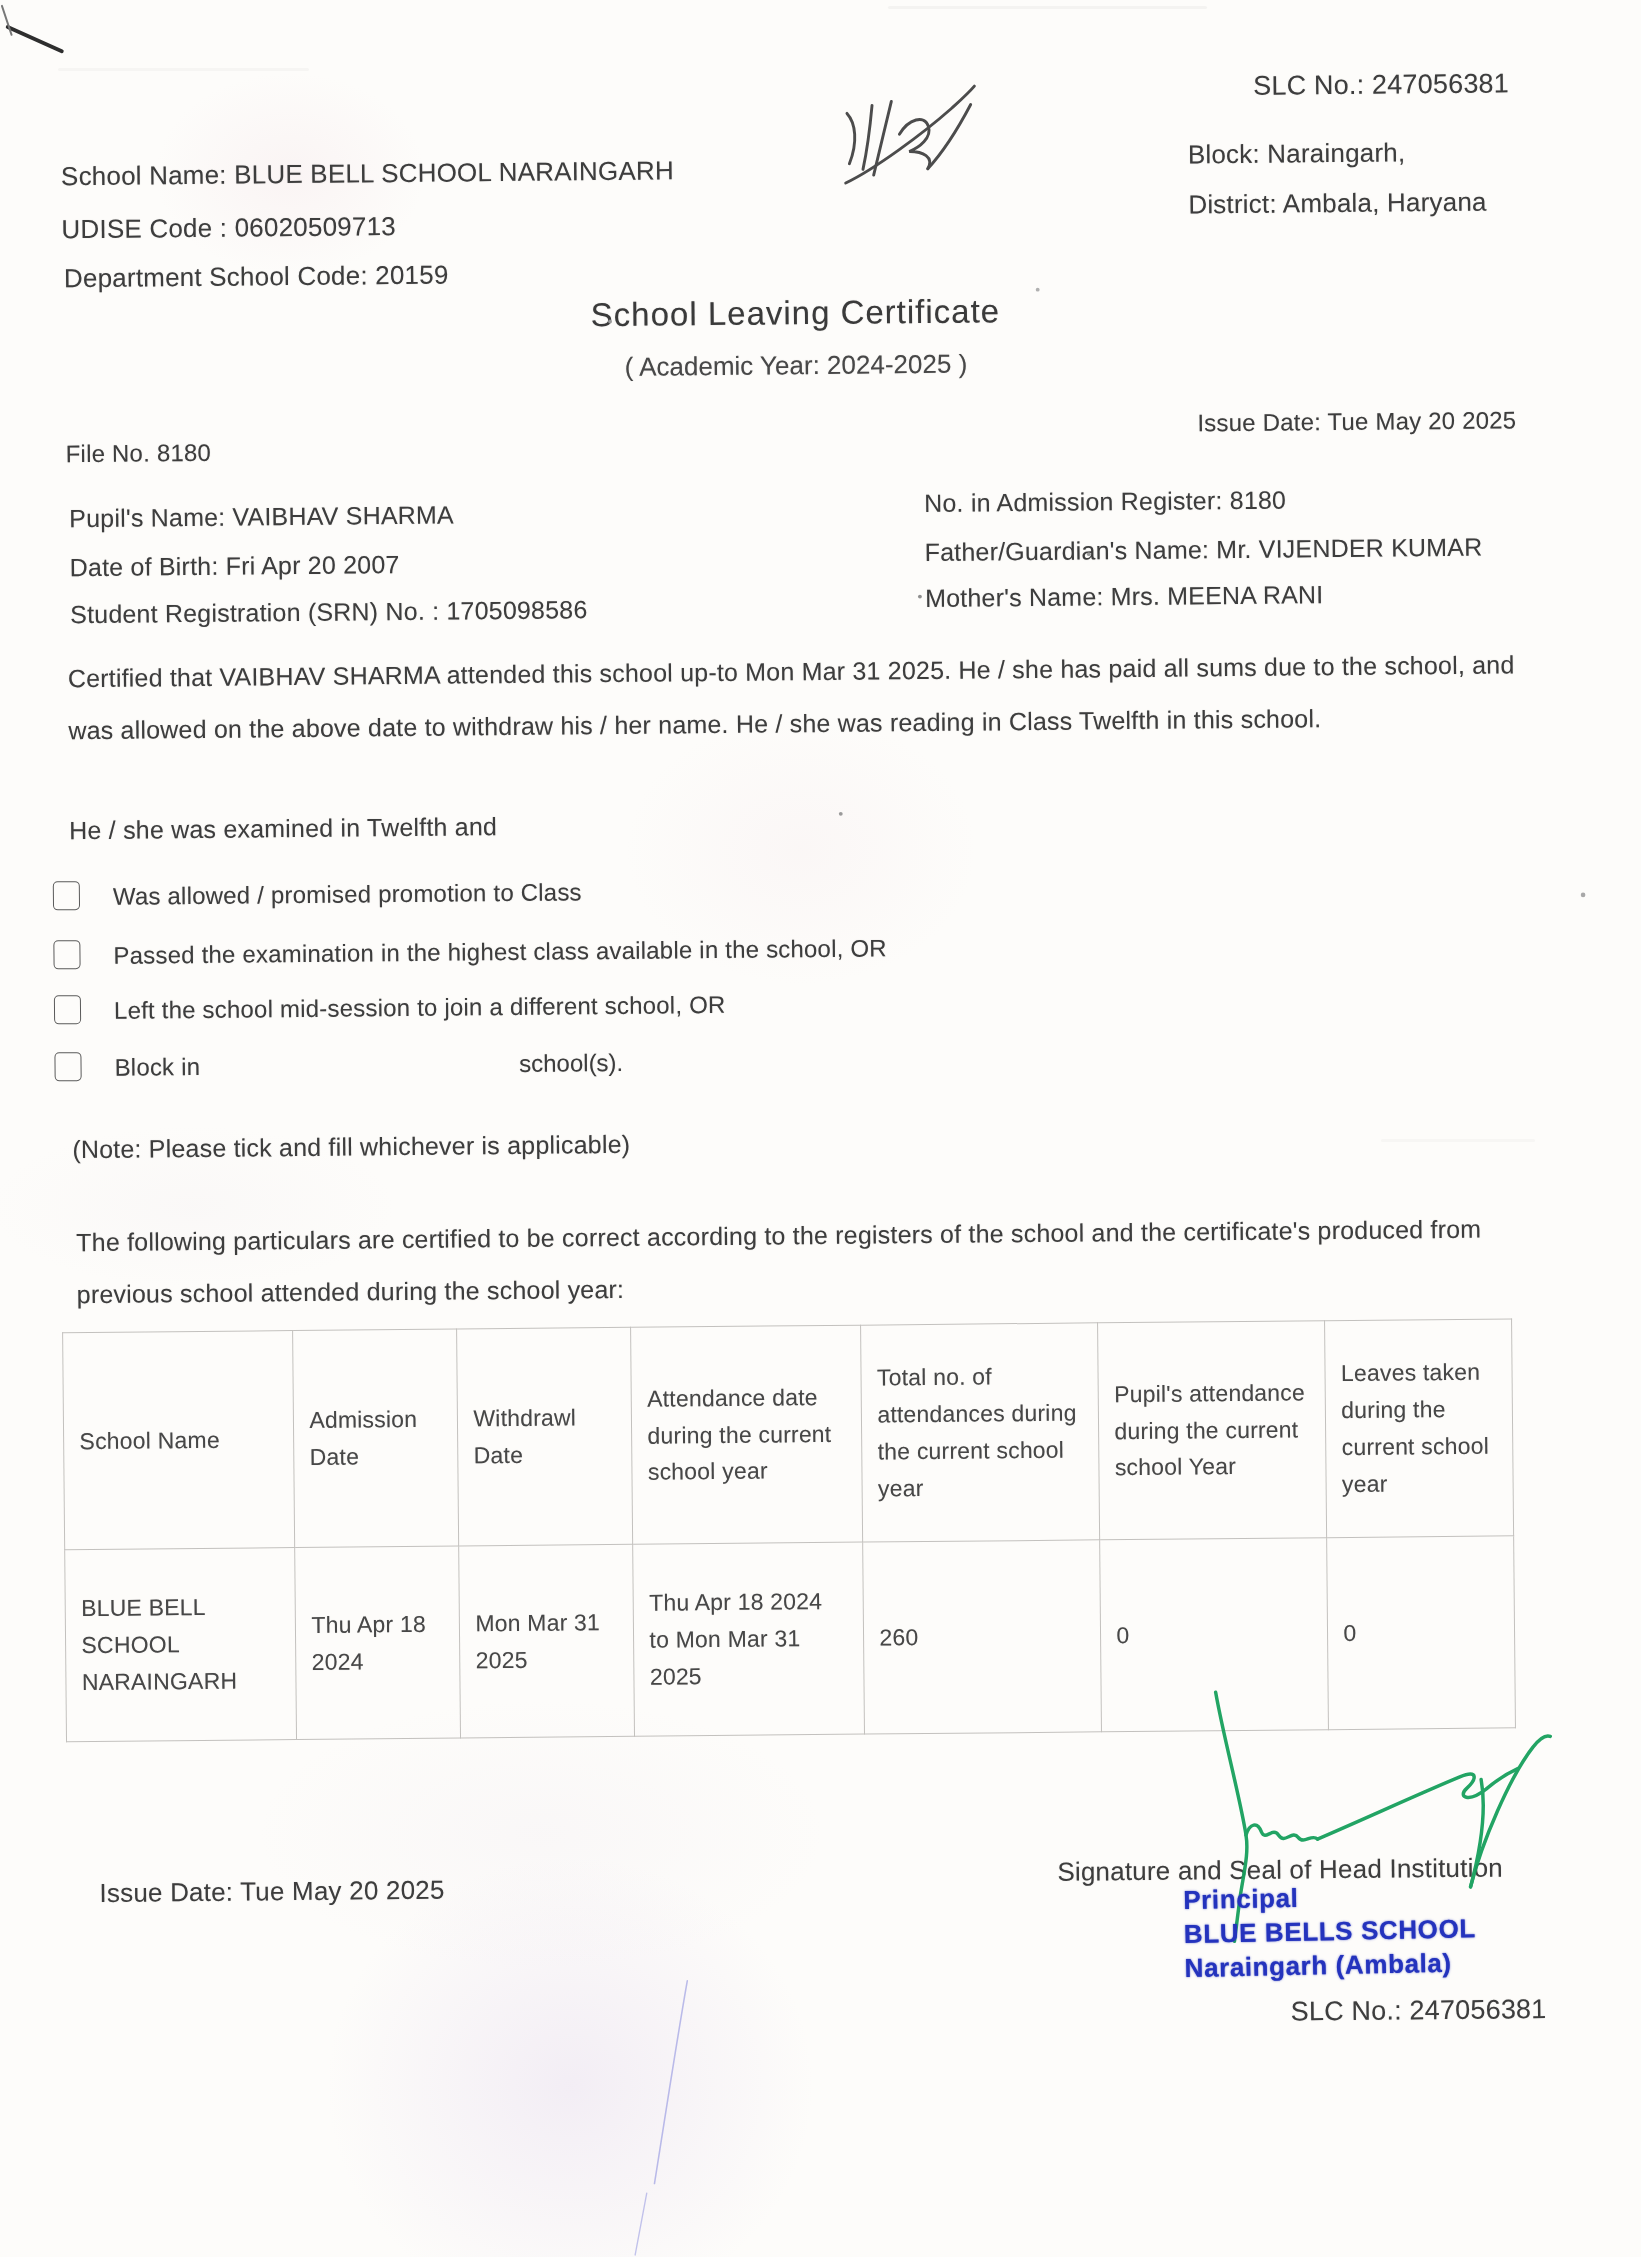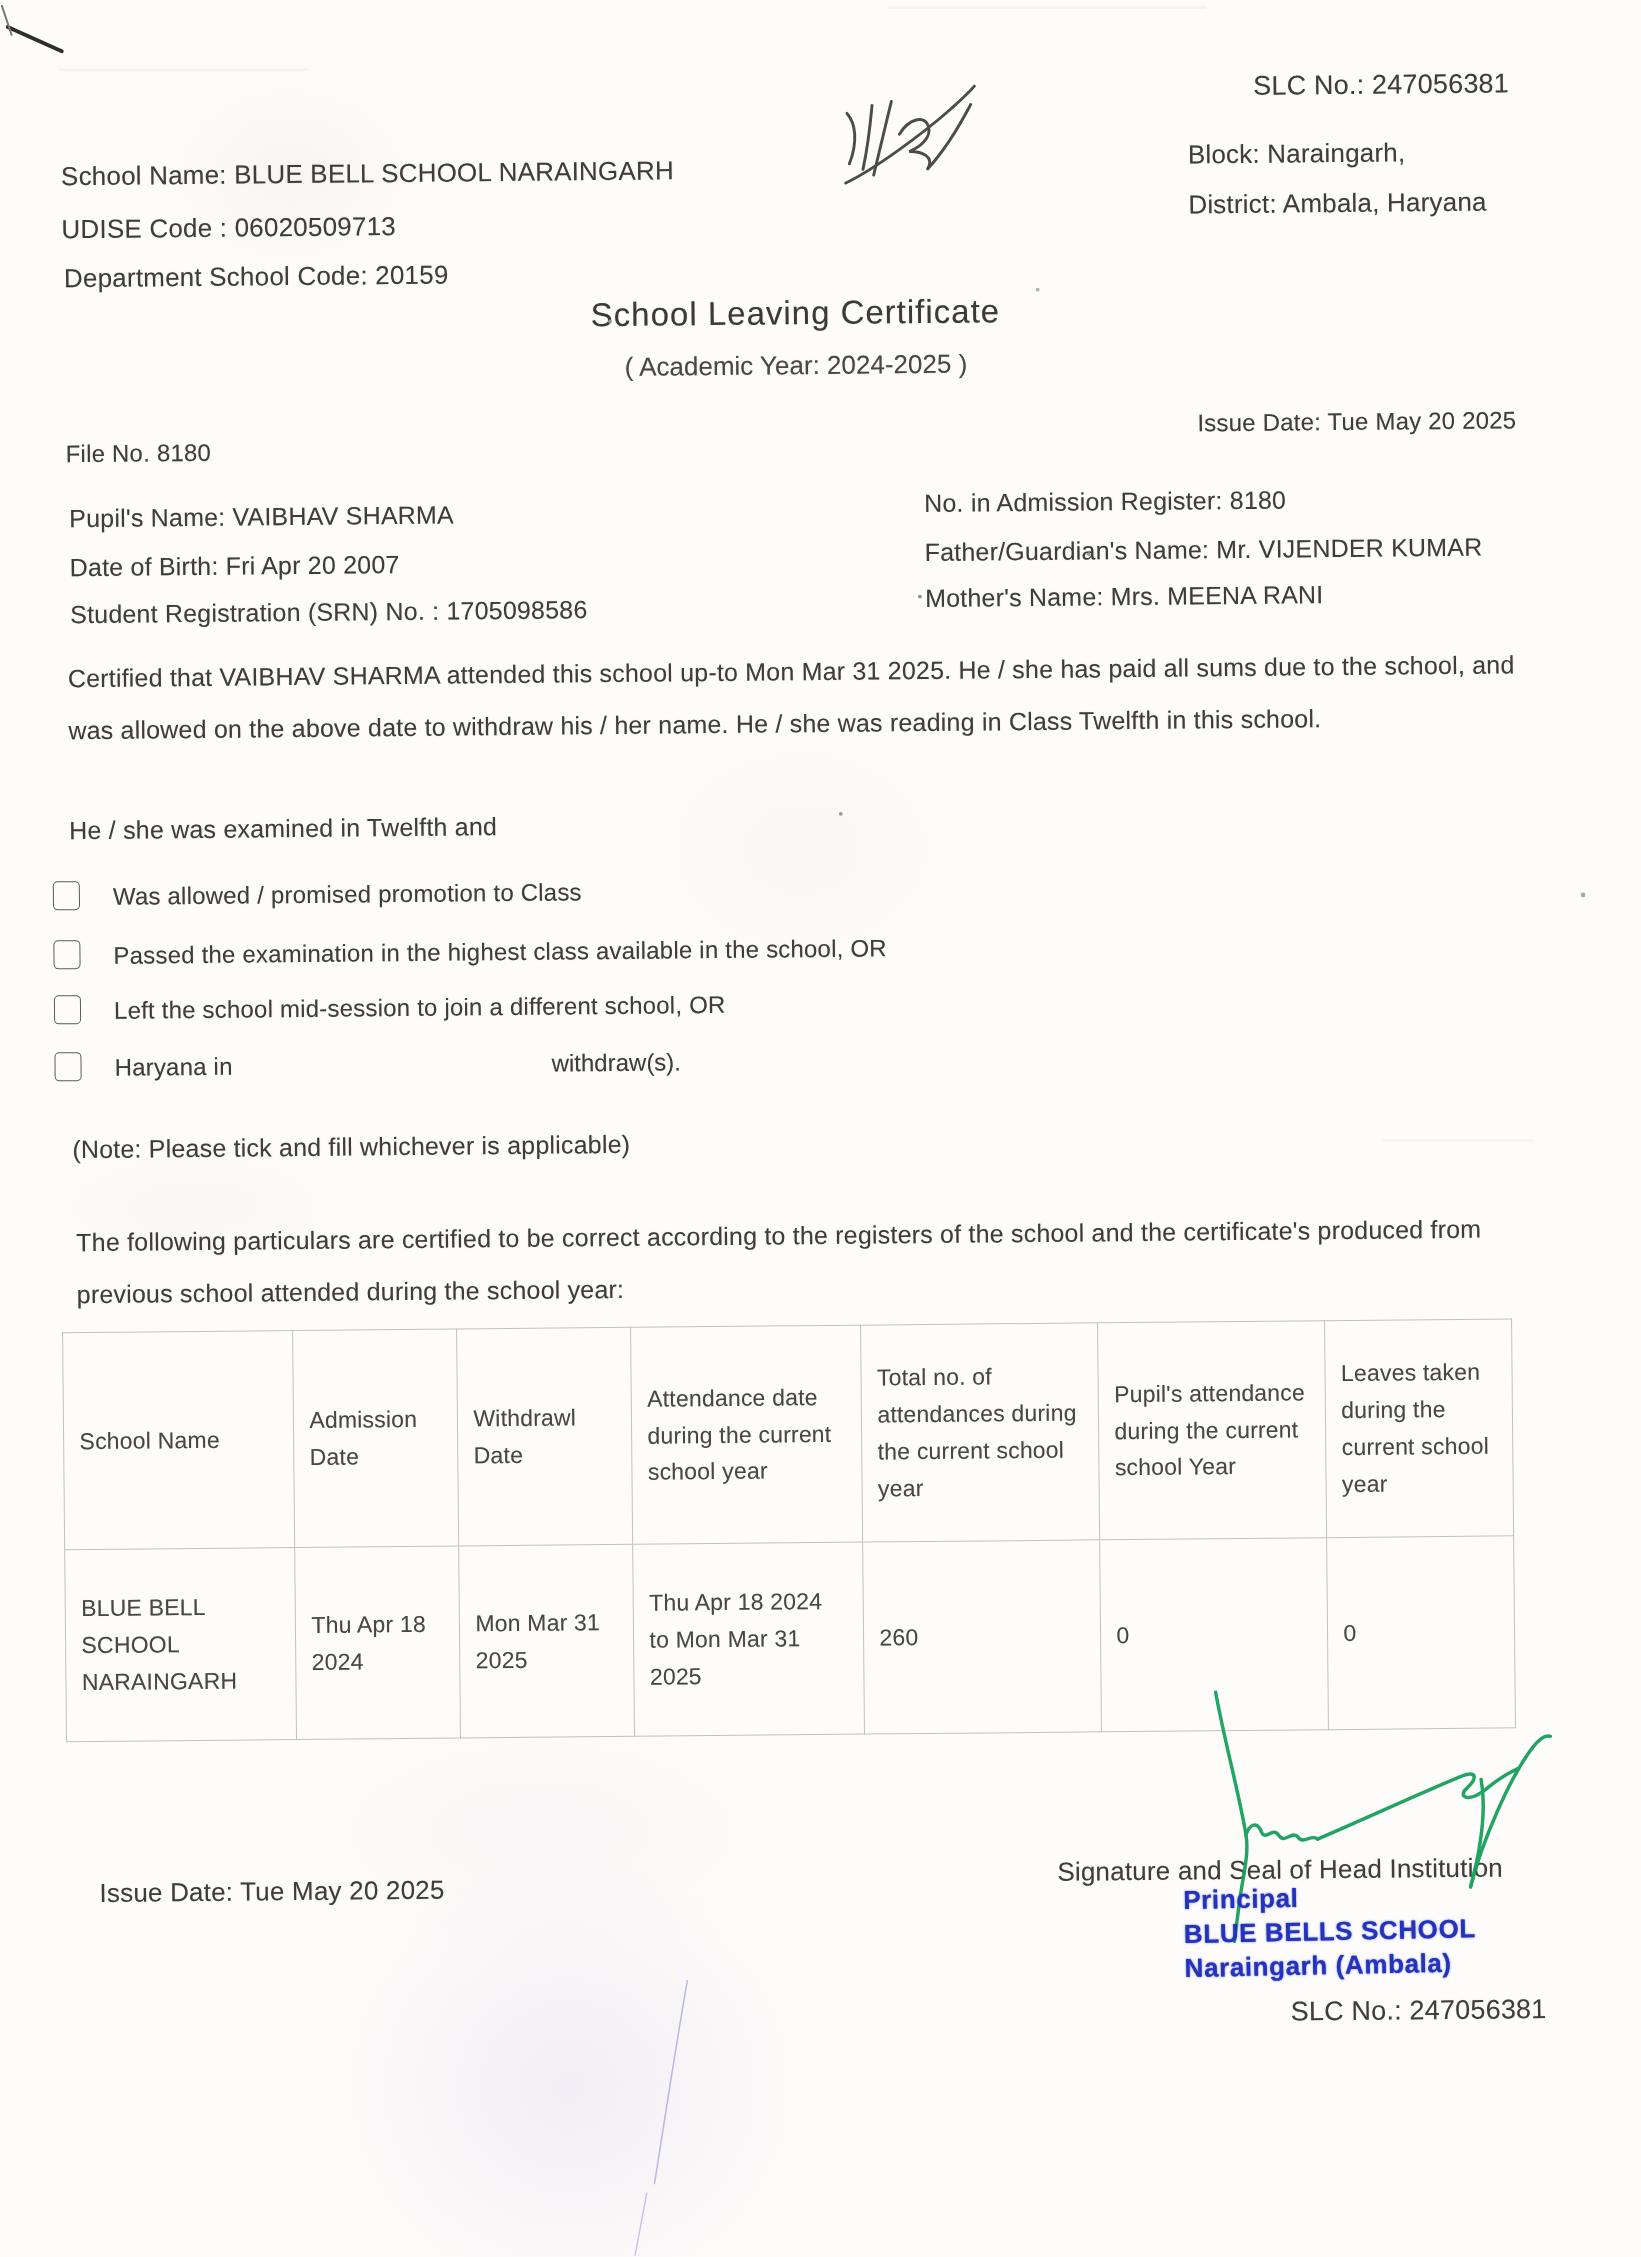--- a/index.html
+++ b/index.html
@@ -94,22 +94,22 @@
   <div class="cbrow" style="top:933px;">
     <span class="cbox"></span>
     <span class="cblabel">Passed the examination in the highest class available in the school, OR</span>
   </div>
   <div class="cbrow" style="top:988px;">
     <span class="cbox"></span>
     <span class="cblabel">Left the school mid-session to join a different school, OR</span>
   </div>
   <div class="cbrow" style="top:1045px;">
     <span class="cbox"></span>
-    <span class="cblabel">Haryana in</span>
-    <span class="cbsuffix">withdraw(s).</span>
+    <span class="cblabel">Block in</span>
+    <span class="cbsuffix">school(s).</span>
   </div>
 
   <div class="t sz26" style="left:72px;top:1128px;">(Note: Please tick and fill whichever is applicable)</div>
 
   <div class="para" style="left:75px;top:1209px;width:1468px;">The following particulars are certified to be correct according to the registers of the school and the certificate's produced from previous school attended during the school year:</div>
 
   <table id="ptable">
     <colgroup>
       <col style="width:230px">
         <col style="width:164px">

